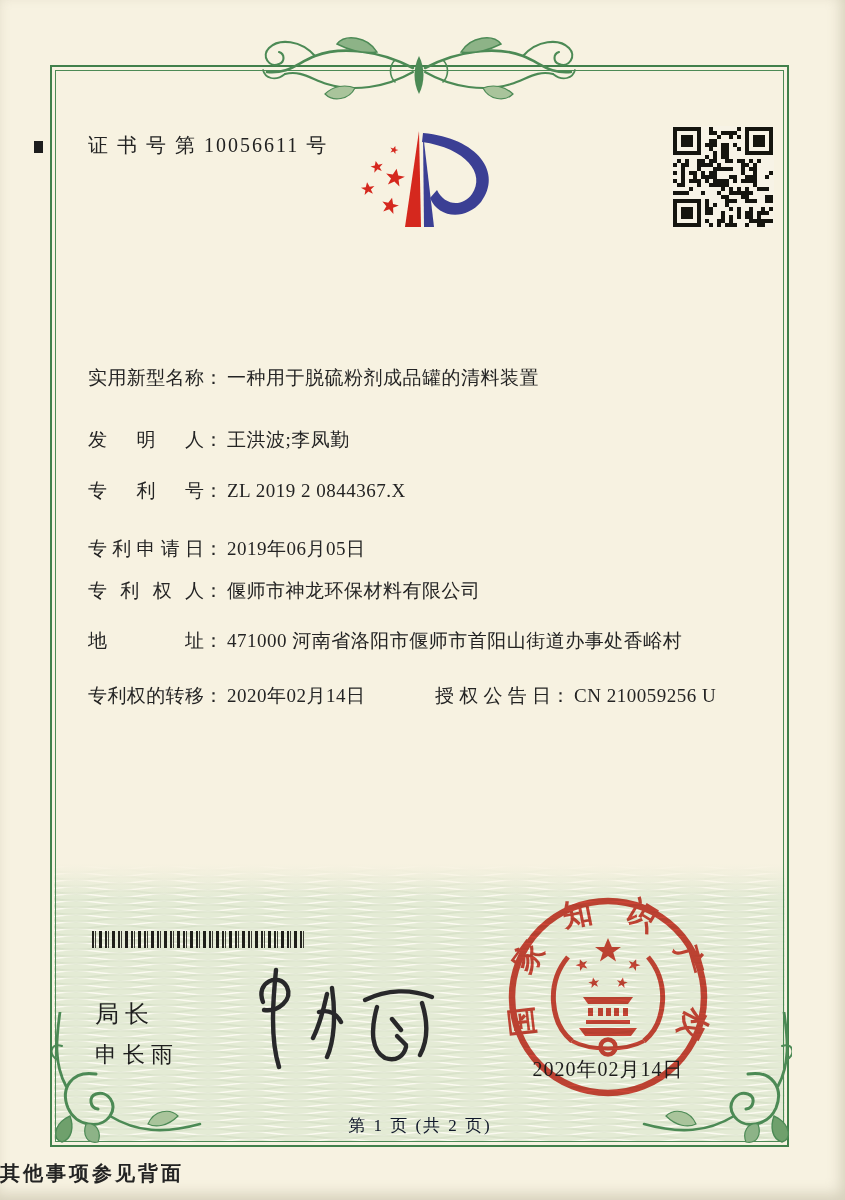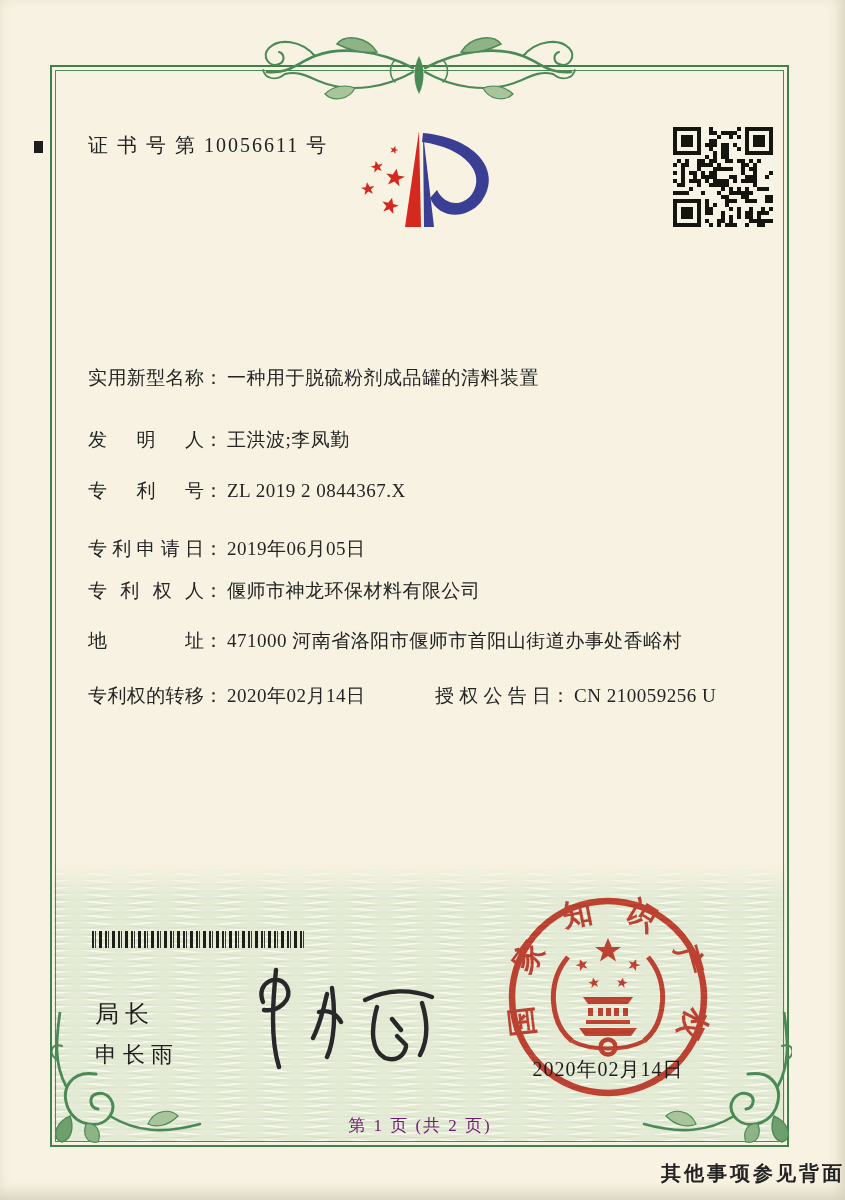--- a/index.html
+++ b/index.html
@@ -33,22 +33,22 @@
       #3c3c34 3px,#3c3c34 4px,rgba(0,0,0,0) 4px,rgba(0,0,0,0) 7px,
       #1e1e19 7px,#1e1e19 10px,rgba(0,0,0,0) 10px,rgba(0,0,0,0) 13px);}
   .signer-title{left:95px;top:998px;font-size:24px;letter-spacing:6px;color:#1f1f1f;
     font-family:Liberation Serif, serif;}
   .signer-name{left:95px;top:1040px;font-size:22px;letter-spacing:6px;color:#1f1f1f;
     font-family:"Liberation Sans","DejaVu Sans",sans-serif;}
   .signature{left:235px;top:960px;}
   .seal{left:496px;top:885px;mix-blend-mode:multiply;opacity:.93;}
   .seal-date{left:498px;top:1056px;width:220px;text-align:center;font-size:20px;
     letter-spacing:1px;color:#1c1c1c;}
-  .pageinfo{left:0;top:1114px;width:840px;text-align:center;font-size:17px;letter-spacing:2px;color:#701a75;}
-  .footnote{left:0;top:1160px;width:845px;text-align:right;font-size:20px;
+  .pageinfo{left:0;top:1114px;width:840px;text-align:center;font-size:17px;letter-spacing:2px;color:#0f172a;}
+  .footnote{left:0;top:1160px;width:845px;text-align:left;font-size:20px;
     letter-spacing:3px;color:#232323;font-weight:600;}
   .seal-ring-text{font-size:30px;font-weight:bold;letter-spacing:28px;fill:#cf392c;
     font-family:"Liberation Serif","DejaVu Serif",serif;}
 </style>
 </head>
 <body>
 
 <div class="page">
 
   <svg class="abs band" width="731" height="278">

